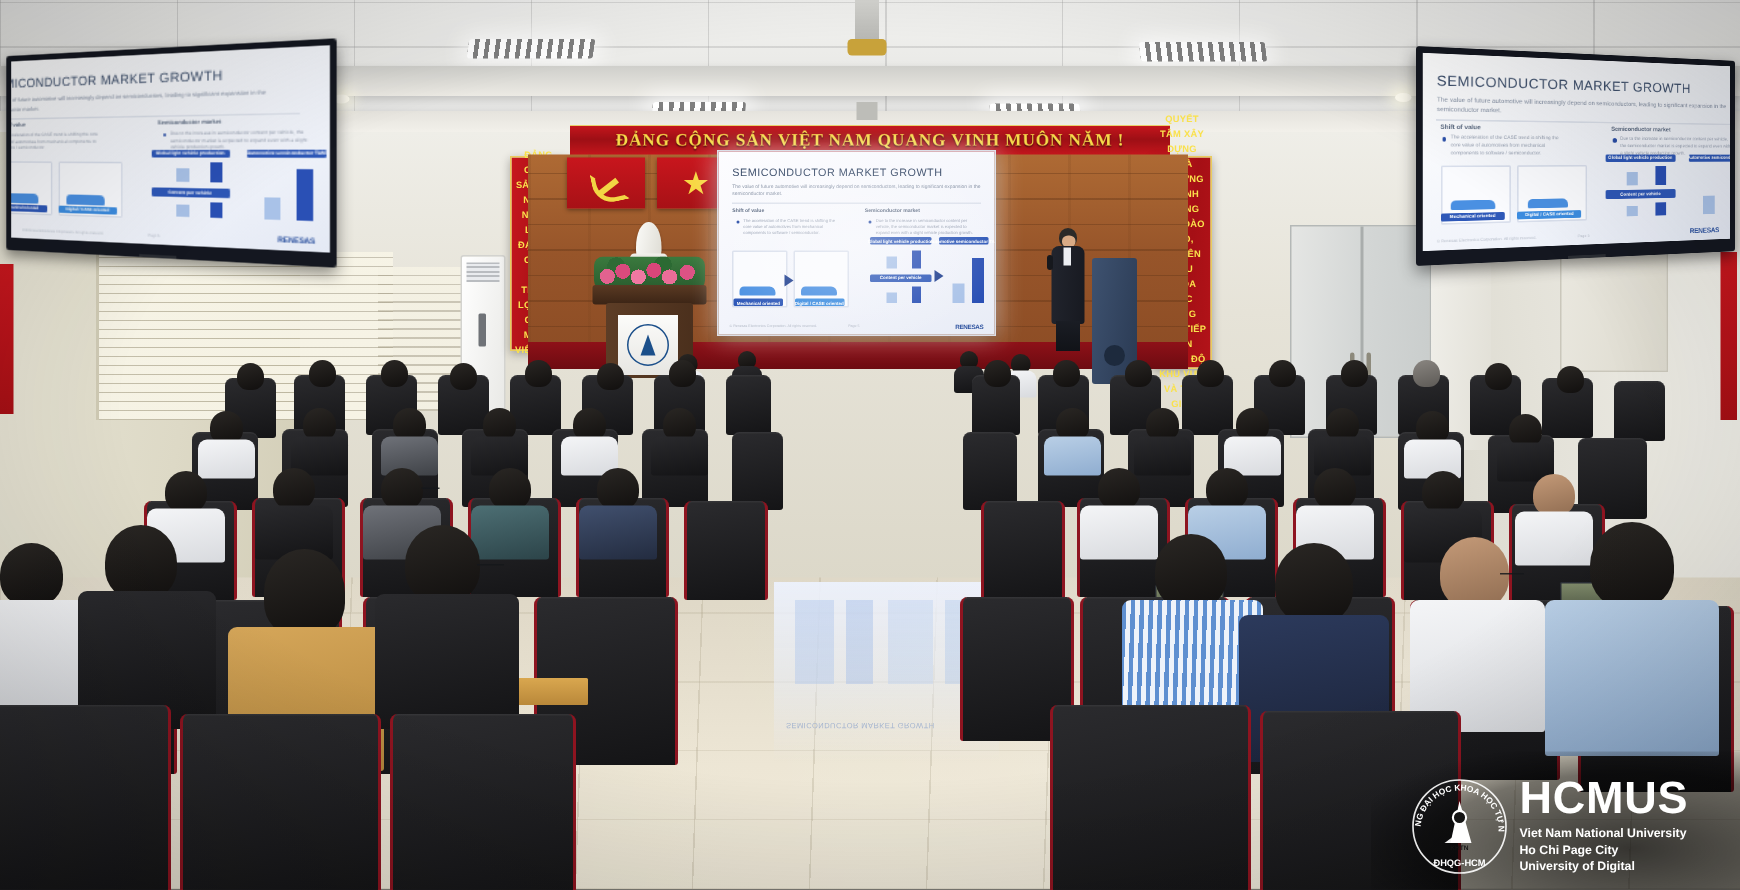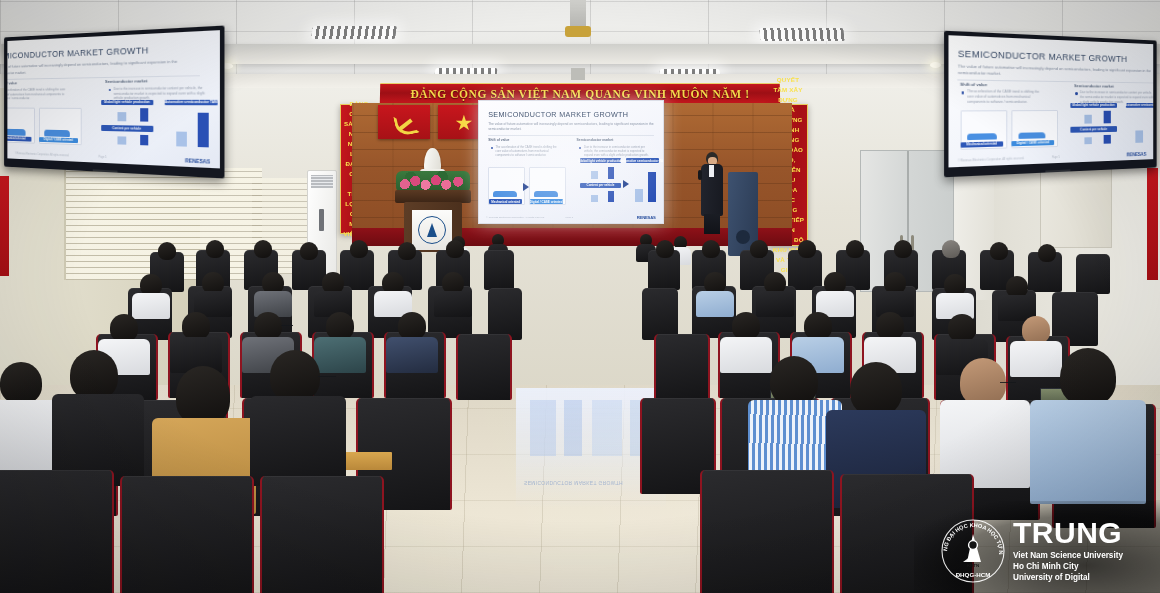--- a/index.html
+++ b/index.html
@@ -968,22 +968,22 @@
           <textPath href="#arcTop" startOffset="50%" text-anchor="middle">TRƯỜNG ĐẠI HỌC KHOA HỌC TỰ NHIÊN</textPath>
         </text>
         <path d="M 33,16 L 41,44 L 27,44 Z" fill="#ffffff"></path>
         <path d="M 23,44 L 38,44 L 38,33 Z" fill="#ffffff" opacity="0.95"></path>
         <circle cx="33" cy="27" r="4.4" fill="#141414" stroke="#ffffff" stroke-width="1.4"></circle>
         <text x="33" y="48.5" font-size="4.4" font-weight="bold" fill="#141414" text-anchor="middle" font-family="'Liberation Sans', sans-serif">KHTN</text>
         <text x="33" y="59" font-size="6.2" font-weight="bold" fill="#ffffff" text-anchor="middle" font-family="'Liberation Sans', sans-serif">ĐHQG-HCM</text>
       </svg>
     </div>
     <div class="wm-text">
-      <div class="wm-title">TRUNG</div>
+      <div class="wm-title">HCMUS</div>
       <div class="wm-lines">
-        <div>Viet Nam Science University</div>
-        <div>Ho Chi Minh City</div>
+        <div>Viet Nam National University</div>
+        <div>Ho Chi Page City</div>
         <div>University of Digital</div>
       </div>
     </div>
   </div>
 
 </div>
 
 </body></html>

